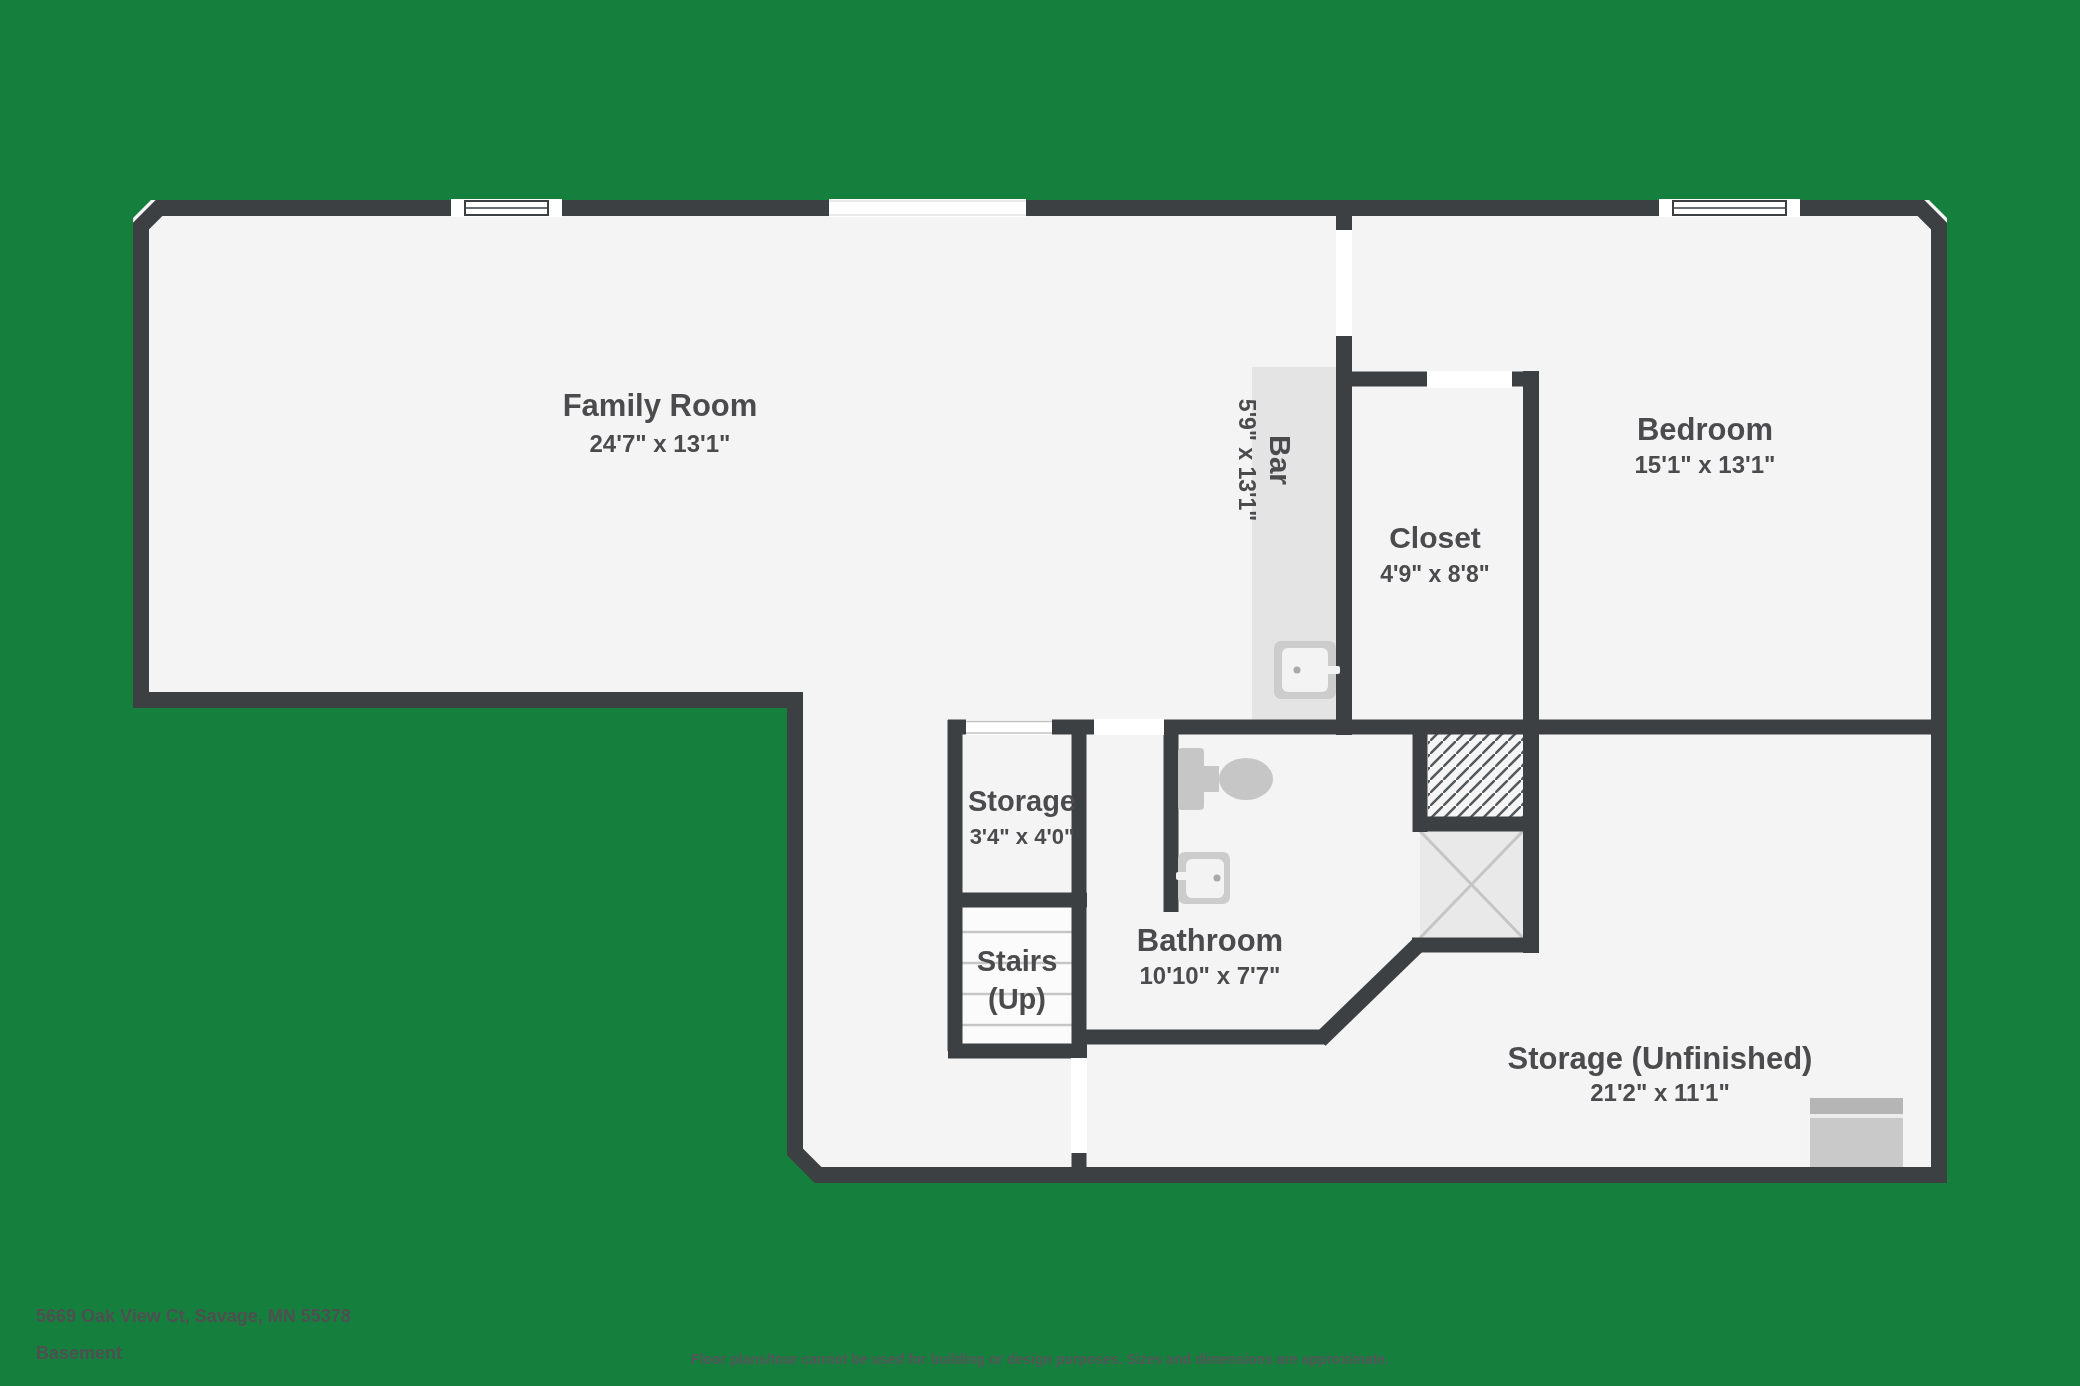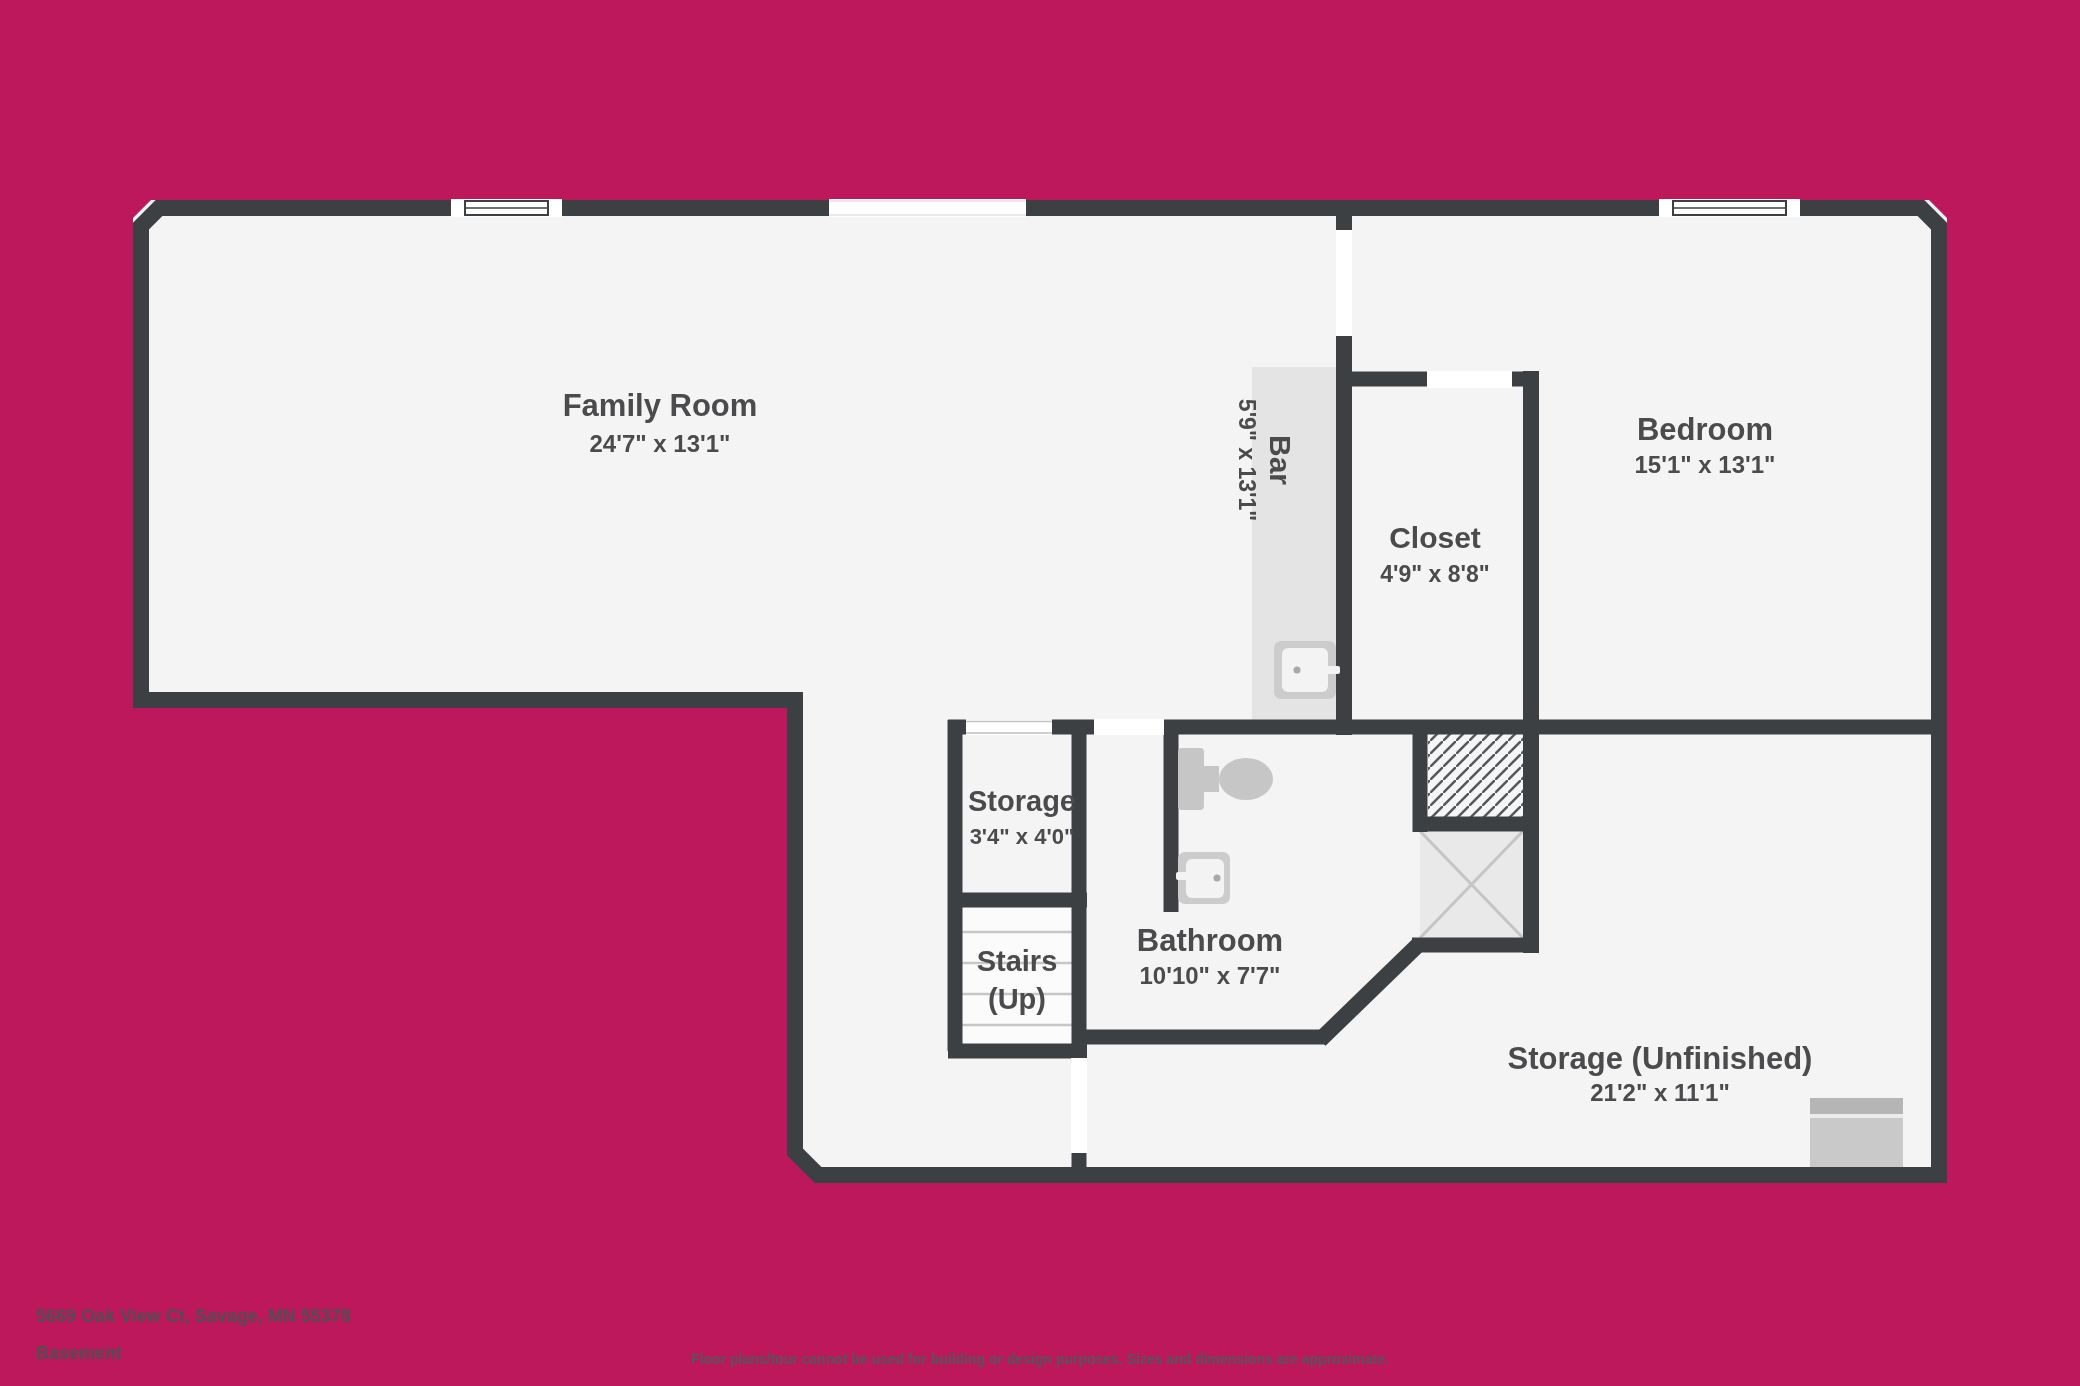--- a/index.html
+++ b/index.html
@@ -1,16 +1,16 @@
 <!DOCTYPE html>
 <html><head>
 <meta charset="utf-8">
 <style>
   html,body{margin:0;padding:0;background:#ffffff;}
-  #stage{position:relative;width:2080px;height:1386px;background:#be185d;overflow:hidden;
+  #stage{position:relative;width:2080px;height:1386px;background:#15803d;overflow:hidden;
          font-family:"Liberation Sans","DejaVu Sans",sans-serif;}
   svg{position:absolute;left:0;top:0;}
   text{fill:#4b4b4d;font-family:"Liberation Sans","DejaVu Sans",sans-serif;}
   .room-title{font-size:31px;font-weight:700;}
   .room-dims{font-size:24px;font-weight:700;}
   .room-title-sm{font-size:29px;font-weight:700;}
   .room-dims-sm{font-size:22px;font-weight:700;}
   .closet-title{font-size:30px;font-weight:700;}
   .closet-dims{font-size:23px;font-weight:700;}
   .bar-title{font-size:30px;font-weight:700;}

